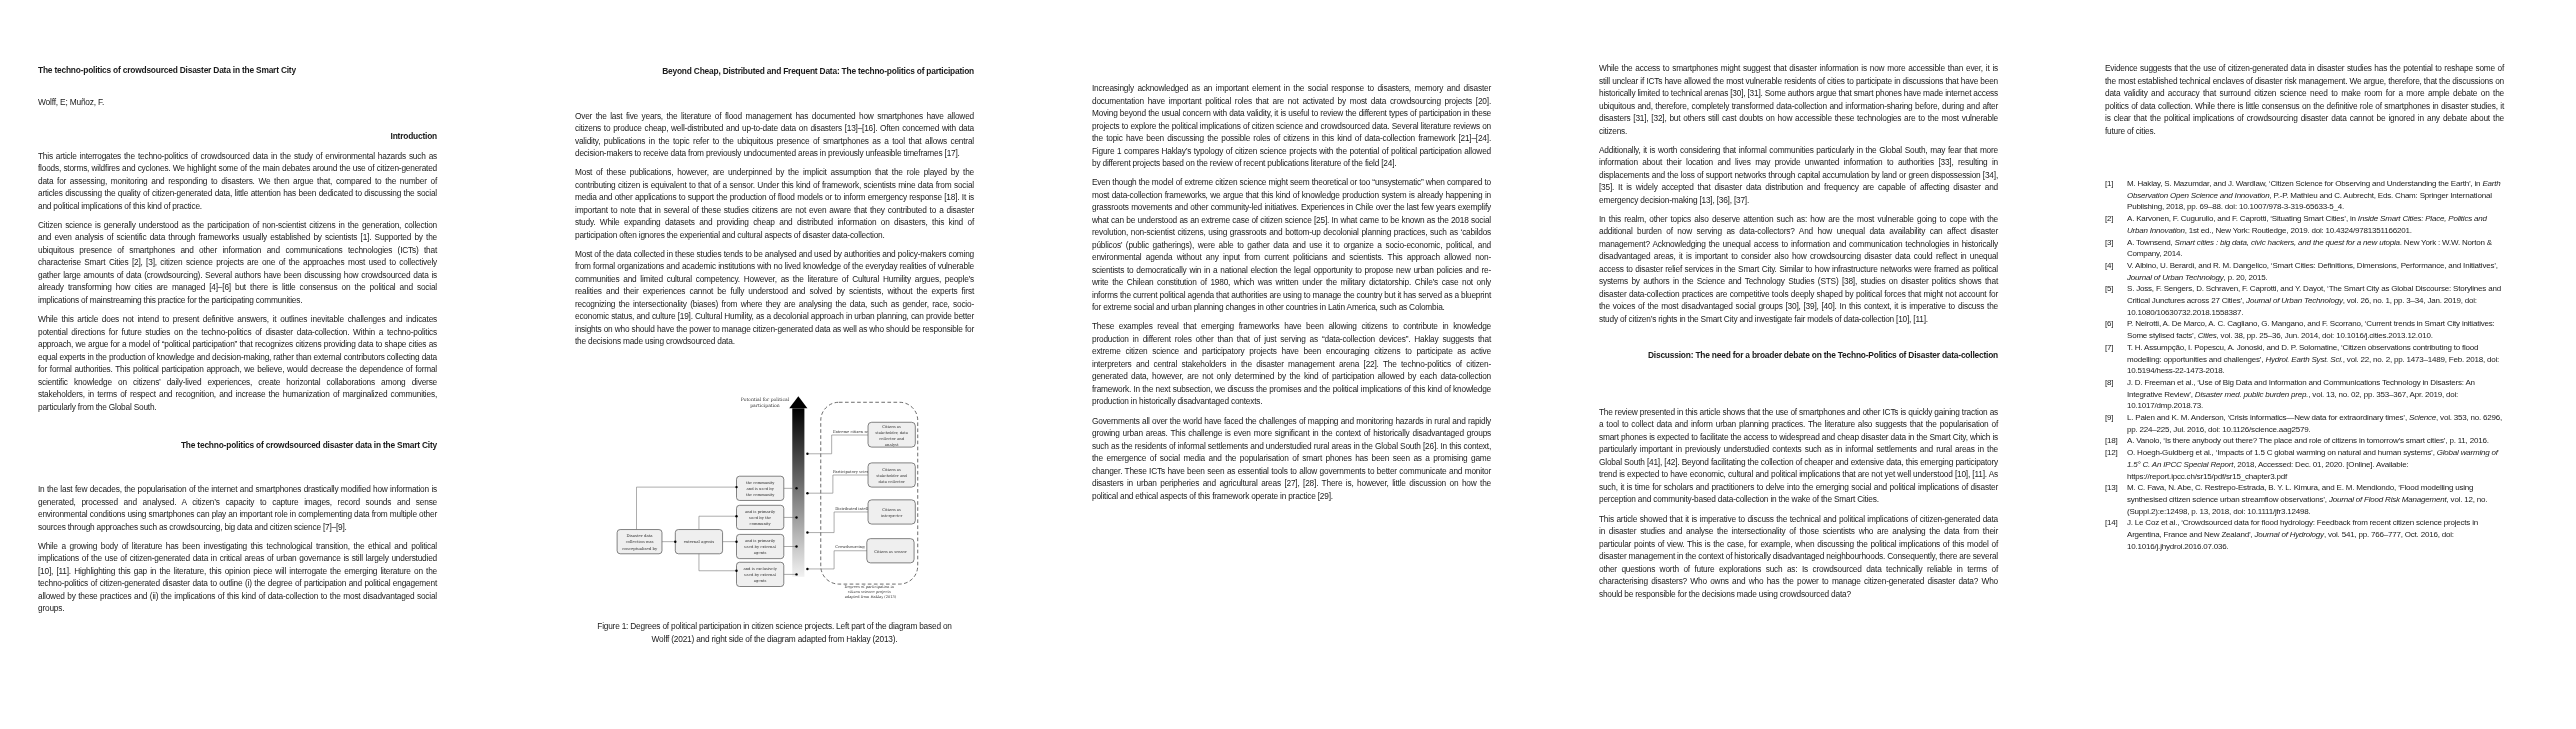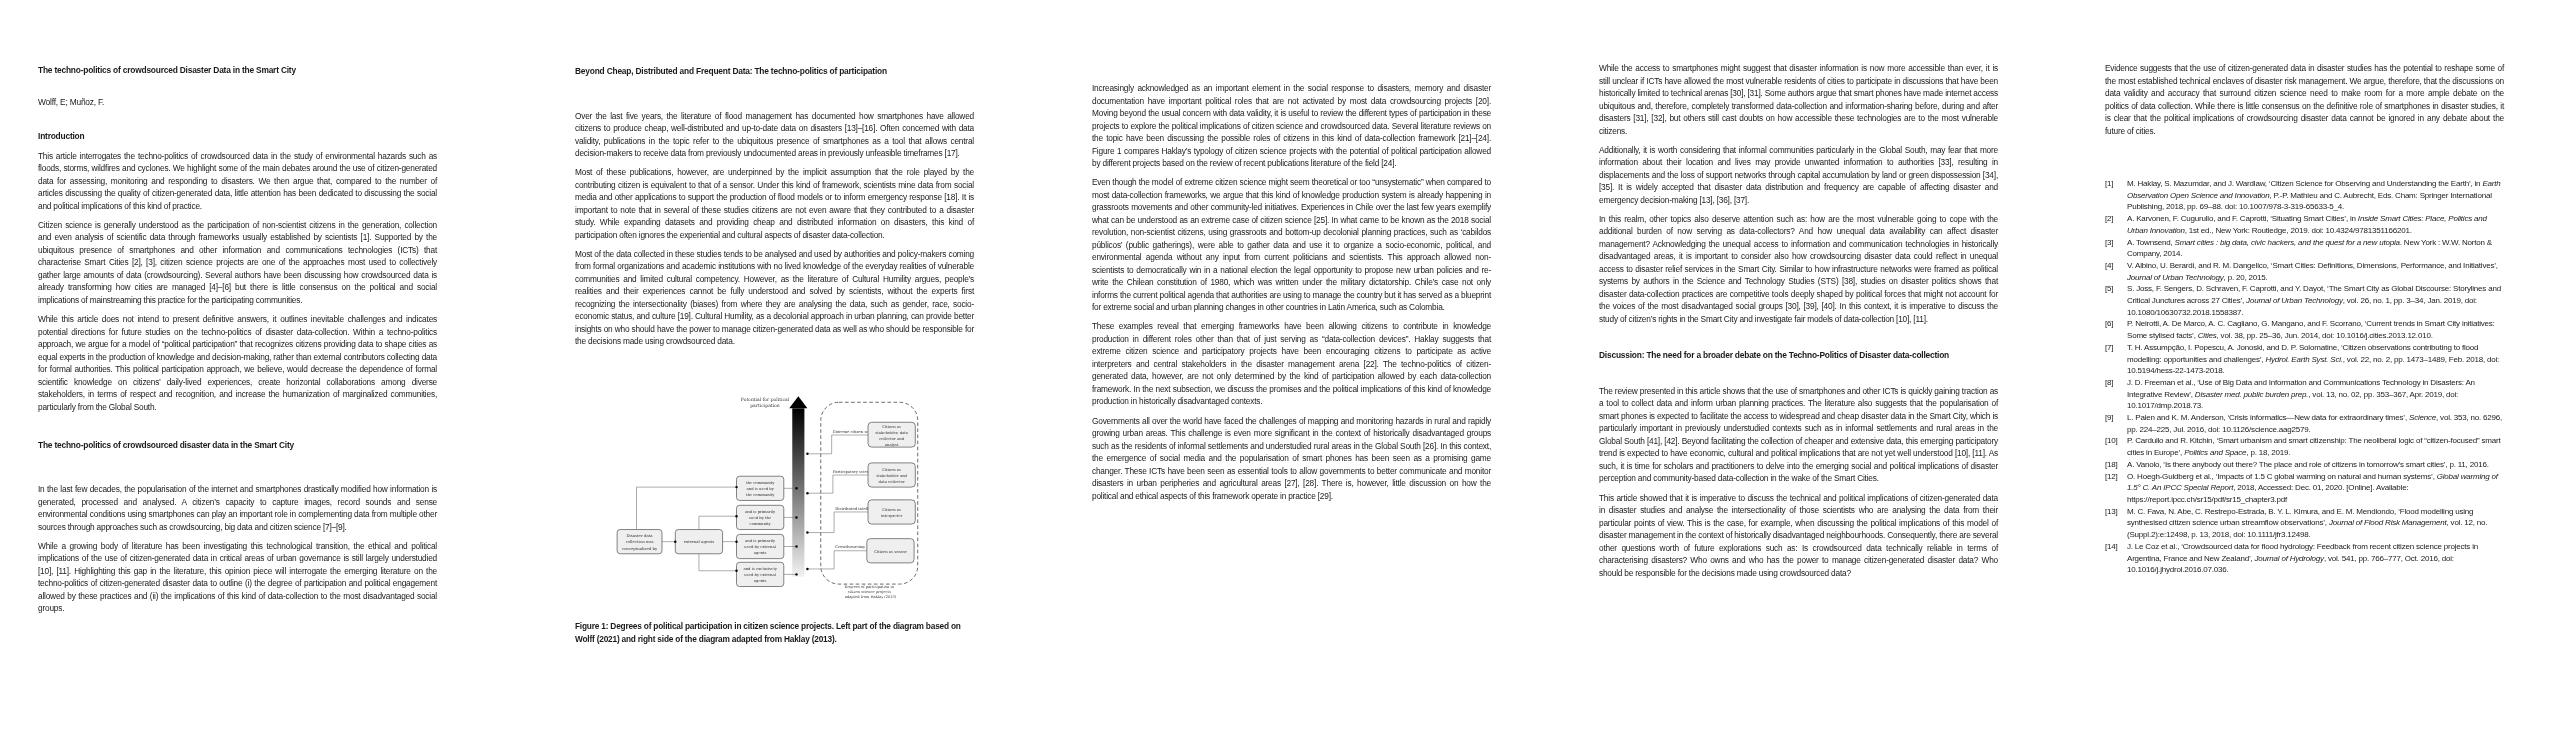--- a/index.html
+++ b/index.html
@@ -2,24 +2,24 @@
 <html style="font-size:9.7px"><head>
 <meta charset="utf-8">
 <style>
   html, body { margin: 0; padding: 0; background: #ffffff; }
   body { width: 2576px; height: 729px; overflow: hidden; position: relative;
          font-family: "Liberation Sans", "DejaVu Sans", sans-serif; color: #1a1a1a; }
   .page { position: absolute; top: 0; width: 515px; height: 729px; box-sizing: border-box; }
   .col { position: absolute; width: 399px; }
   .p { font-size: 8.3px; line-height: 12.5px; text-align: justify; margin: 0 0 6.7px 0;
        letter-spacing: -0.2px; transform-origin: left top; }
-  .h { font-size: 8.4px; font-weight: bold; margin: 0; letter-spacing: -0.2px; line-height: 12.5px; }
+  .h { font-size: 8.4px; font-weight: bold; margin: 0; letter-spacing: -0.2px; line-height: 12.5px; text-align: right; }
   .title { font-size: 8.4px; font-weight: bold; letter-spacing: -0.2px; }
   .authors { font-size: 8.4px; margin-top: 22px; letter-spacing: -0.2px; }
-  .caption { font-size: 8.3px; line-height: 12.5px; text-align: left; letter-spacing: -0.2px; font-weight: bold; }
+  .caption { font-size: 8.3px; line-height: 12.5px; text-align: center; letter-spacing: -0.2px; }
   .refs { list-style: none; margin: 0; padding: 0; }
   .ref { display: flex; font-size: 8px; line-height: 11.7px; letter-spacing: -0.2px; margin-bottom: 0; }
   .ref-num { width: 22px; flex: 0 0 22px; }
   .ref-text { flex: 1; }
   .ref-text i { font-style: italic; }
   svg text { font-family: "DejaVu Serif", serif; fill: #333; }
 </style>
 </head>
 <body>
 
@@ -181,21 +181,21 @@
     <p class="p">These examples reveal that emerging frameworks have been allowing citizens to contribute in knowledge production in different roles other than that of just serving as “data-collection devices”. Haklay suggests that extreme citizen science and participatory projects have been encouraging citizens to participate as active interpreters and central stakeholders in the disaster management arena [22]. The techno-politics of citizen-generated data, however, are not only determined by the kind of participation allowed by each data-collection framework. In the next subsection, we discuss the promises and the political implications of this kind of knowledge production in historically disadvantaged contexts.</p>
     <p class="p">Governments all over the world have faced the challenges of mapping and monitoring hazards in rural and rapidly growing urban areas. This challenge is even more significant in the context of historically disadvantaged groups such as the residents of informal settlements and understudied rural areas in the Global South [26]. In this context, the emergence of social media and the popularisation of smart phones has been seen as a promising game changer. These ICTs have been seen as essential tools to allow governments to better communicate and monitor disasters in urban peripheries and agricultural areas [27], [28]. There is, however, little discussion on how the political and ethical aspects of this framework operate in practice [29].</p>
   </div>
 </div>
 
 <div class="page" style="left:1546px;">
   <div class="col" style="left:53px; top:62px;">
     <p class="p">While the access to smartphones might suggest that disaster information is now more accessible than ever, it is still unclear if ICTs have allowed the most vulnerable residents of cities to participate in discussions that have been historically limited to technical arenas [30], [31]. Some authors argue that smart phones have made internet access ubiquitous and, therefore, completely transformed data-collection and information-sharing before, during and after disasters [31], [32], but others still cast doubts on how accessible these technologies are to the most vulnerable citizens.</p>
     <p class="p">Additionally, it is worth considering that informal communities particularly in the Global South, may fear that more information about their location and lives may provide unwanted information to authorities [33], resulting in displacements and the loss of support networks through capital accumulation by land or green dispossession [34], [35]. It is widely accepted that disaster data distribution and frequency are capable of affecting disaster and emergency decision-making [13], [36], [37].</p>
     <p class="p">In this realm, other topics also deserve attention such as:  how are the most vulnerable going to cope with the additional burden of now serving as data-collectors? And how unequal data availability can affect disaster management? Acknowledging the unequal access to information and communication technologies in historically disadvantaged areas, it is important to consider also how crowdsourcing disaster data could reflect in unequal access to disaster relief services in the Smart City. Similar to how infrastructure networks were framed as political systems by authors in the Science and Technology Studies (STS) [38], studies on disaster politics shows that disaster data-collection practices are competitive tools deeply shaped by political forces that might not account for the voices of the most disadvantaged social groups [30], [39], [40]. In this context, it is imperative to discuss the study of citizen’s rights in the Smart City and investigate fair models of data-collection [10], [11].</p>
-    <div class="h" style="margin-top:24px; margin-bottom:23px;">Discussion: The need for a broader debate on the Techno-Politics of Disaster data-collection</div>
+    <div class="h" style="margin-top:24px; margin-bottom:44px;">Discussion: The need for a broader debate on the Techno-Politics of Disaster data-collection</div>
     <p class="p">The review presented in this article shows that the use of smartphones and other ICTs is quickly gaining traction as a tool to collect data and inform urban planning practices. The literature also suggests that the popularisation of smart phones is expected to facilitate the access to widespread and cheap disaster data in the Smart City, which is particularly important in previously understudied contexts such as in informal settlements and rural areas in the Global South [41], [42]. Beyond facilitating the collection of cheaper and extensive data, this emerging participatory trend is expected to have economic, cultural and political implications that are not yet well understood [10], [11]. As such, it is time for scholars and practitioners to delve into the emerging social and political implications of disaster perception and community-based data-collection in the wake of the Smart Cities.</p>
     <p class="p">This article showed that it is imperative to discuss the technical and political implications of citizen-generated data in disaster studies and analyse the intersectionality of those scientists who are analysing the data from their particular points of view. This is the case, for example, when discussing the political implications of this model of disaster management in the context of historically disadvantaged neighbourhoods. Consequently, there are several other questions worth of future explorations such as: Is crowdsourced data technically reliable in terms of characterising disasters? Who owns and who has the power to manage citizen-generated disaster data? Who should be responsible for the decisions made using crowdsourced data?</p>
   </div>
 </div>
 
 <div class="page" style="left:2061px;">
   <div class="col" style="left:44px; top:62px;">
     <p class="p">Evidence suggests that the use of citizen-generated data in disaster studies has the potential to reshape some of the most established technical enclaves of disaster risk management. We argue, therefore, that the discussions on data validity and accuracy that surround citizen science need to make room for a more ample debate on the politics of data collection. While there is little consensus on the definitive role of smartphones in disaster studies, it is clear that the political implications of crowdsourcing disaster data cannot be ignored in any debate about the future of cities.</p>
     <ol class="refs" id="refs" style="margin-top:41px;">
         <li class="ref">
@@ -228,24 +228,20 @@
         </li>
         <li class="ref">
           <span class="ref-num">[8]</span>
           <span class="ref-text"><span>J. D. Freeman et al., ‘Use of Big Data and Information and Communications Technology in Disasters: An Integrative Review’, </span><i>Disaster med. public burden prep.</i><span>, vol. 13, no. 02, pp. 353–367, Apr. 2019, doi: 10.1017/dmp.2018.73.</span></span>
         </li>
         <li class="ref">
           <span class="ref-num">[9]</span>
           <span class="ref-text"><span>L. Palen and K. M. Anderson, ‘Crisis informatics—New data for extraordinary times’, </span><i>Science</i><span>, vol. 353, no. 6296, pp. 224–225, Jul. 2016, doi: 10.1126/science.aag2579.</span></span>
         </li>
         <li class="ref">
-          <span class="ref-num">[10]</span>
-          <span class="ref-text"><span>P. Cardullo and R. Kitchin, ‘Smart urbanism and smart citizenship: The neoliberal logic of “citizen-focused” smart cities in Europe’, </span><i>Politics and Space</i><span>, p. 18, 2019.</span></span>
-        </li>
-        <li class="ref">
           <span class="ref-num">[18]</span>
           <span class="ref-text"><span>A. Vanolo, ‘Is there anybody out there? The place and role of citizens in tomorrow’s smart cities’, p. 11, 2016.</span><i></i><span></span></span>
         </li>
         <li class="ref">
           <span class="ref-num">[12]</span>
           <span class="ref-text"><span>O. Hoegh-Guldberg et al., ‘Impacts of 1.5 C global warming on natural and human systems’, </span><i>Global warming of 1.5° C. An IPCC Special Report</i><span>, 2018, Accessed: Dec. 01, 2020. [Online]. Available: https://report.ipcc.ch/sr15/pdf/sr15_chapter3.pdf</span></span>
         </li>
         <li class="ref">
           <span class="ref-num">[13]</span>
           <span class="ref-text"><span>M. C. Fava, N. Abe, C. Restrepo-Estrada, B. Y. L. Kimura, and E. M. Mendiondo, ‘Flood modelling using synthesised citizen science urban streamflow observations’, </span><i>Journal of Flood Risk Management</i><span>, vol. 12, no. (Suppl.2):e:12498, p. 13, 2018, doi: 10.1111/jfr3.12498.</span></span>

